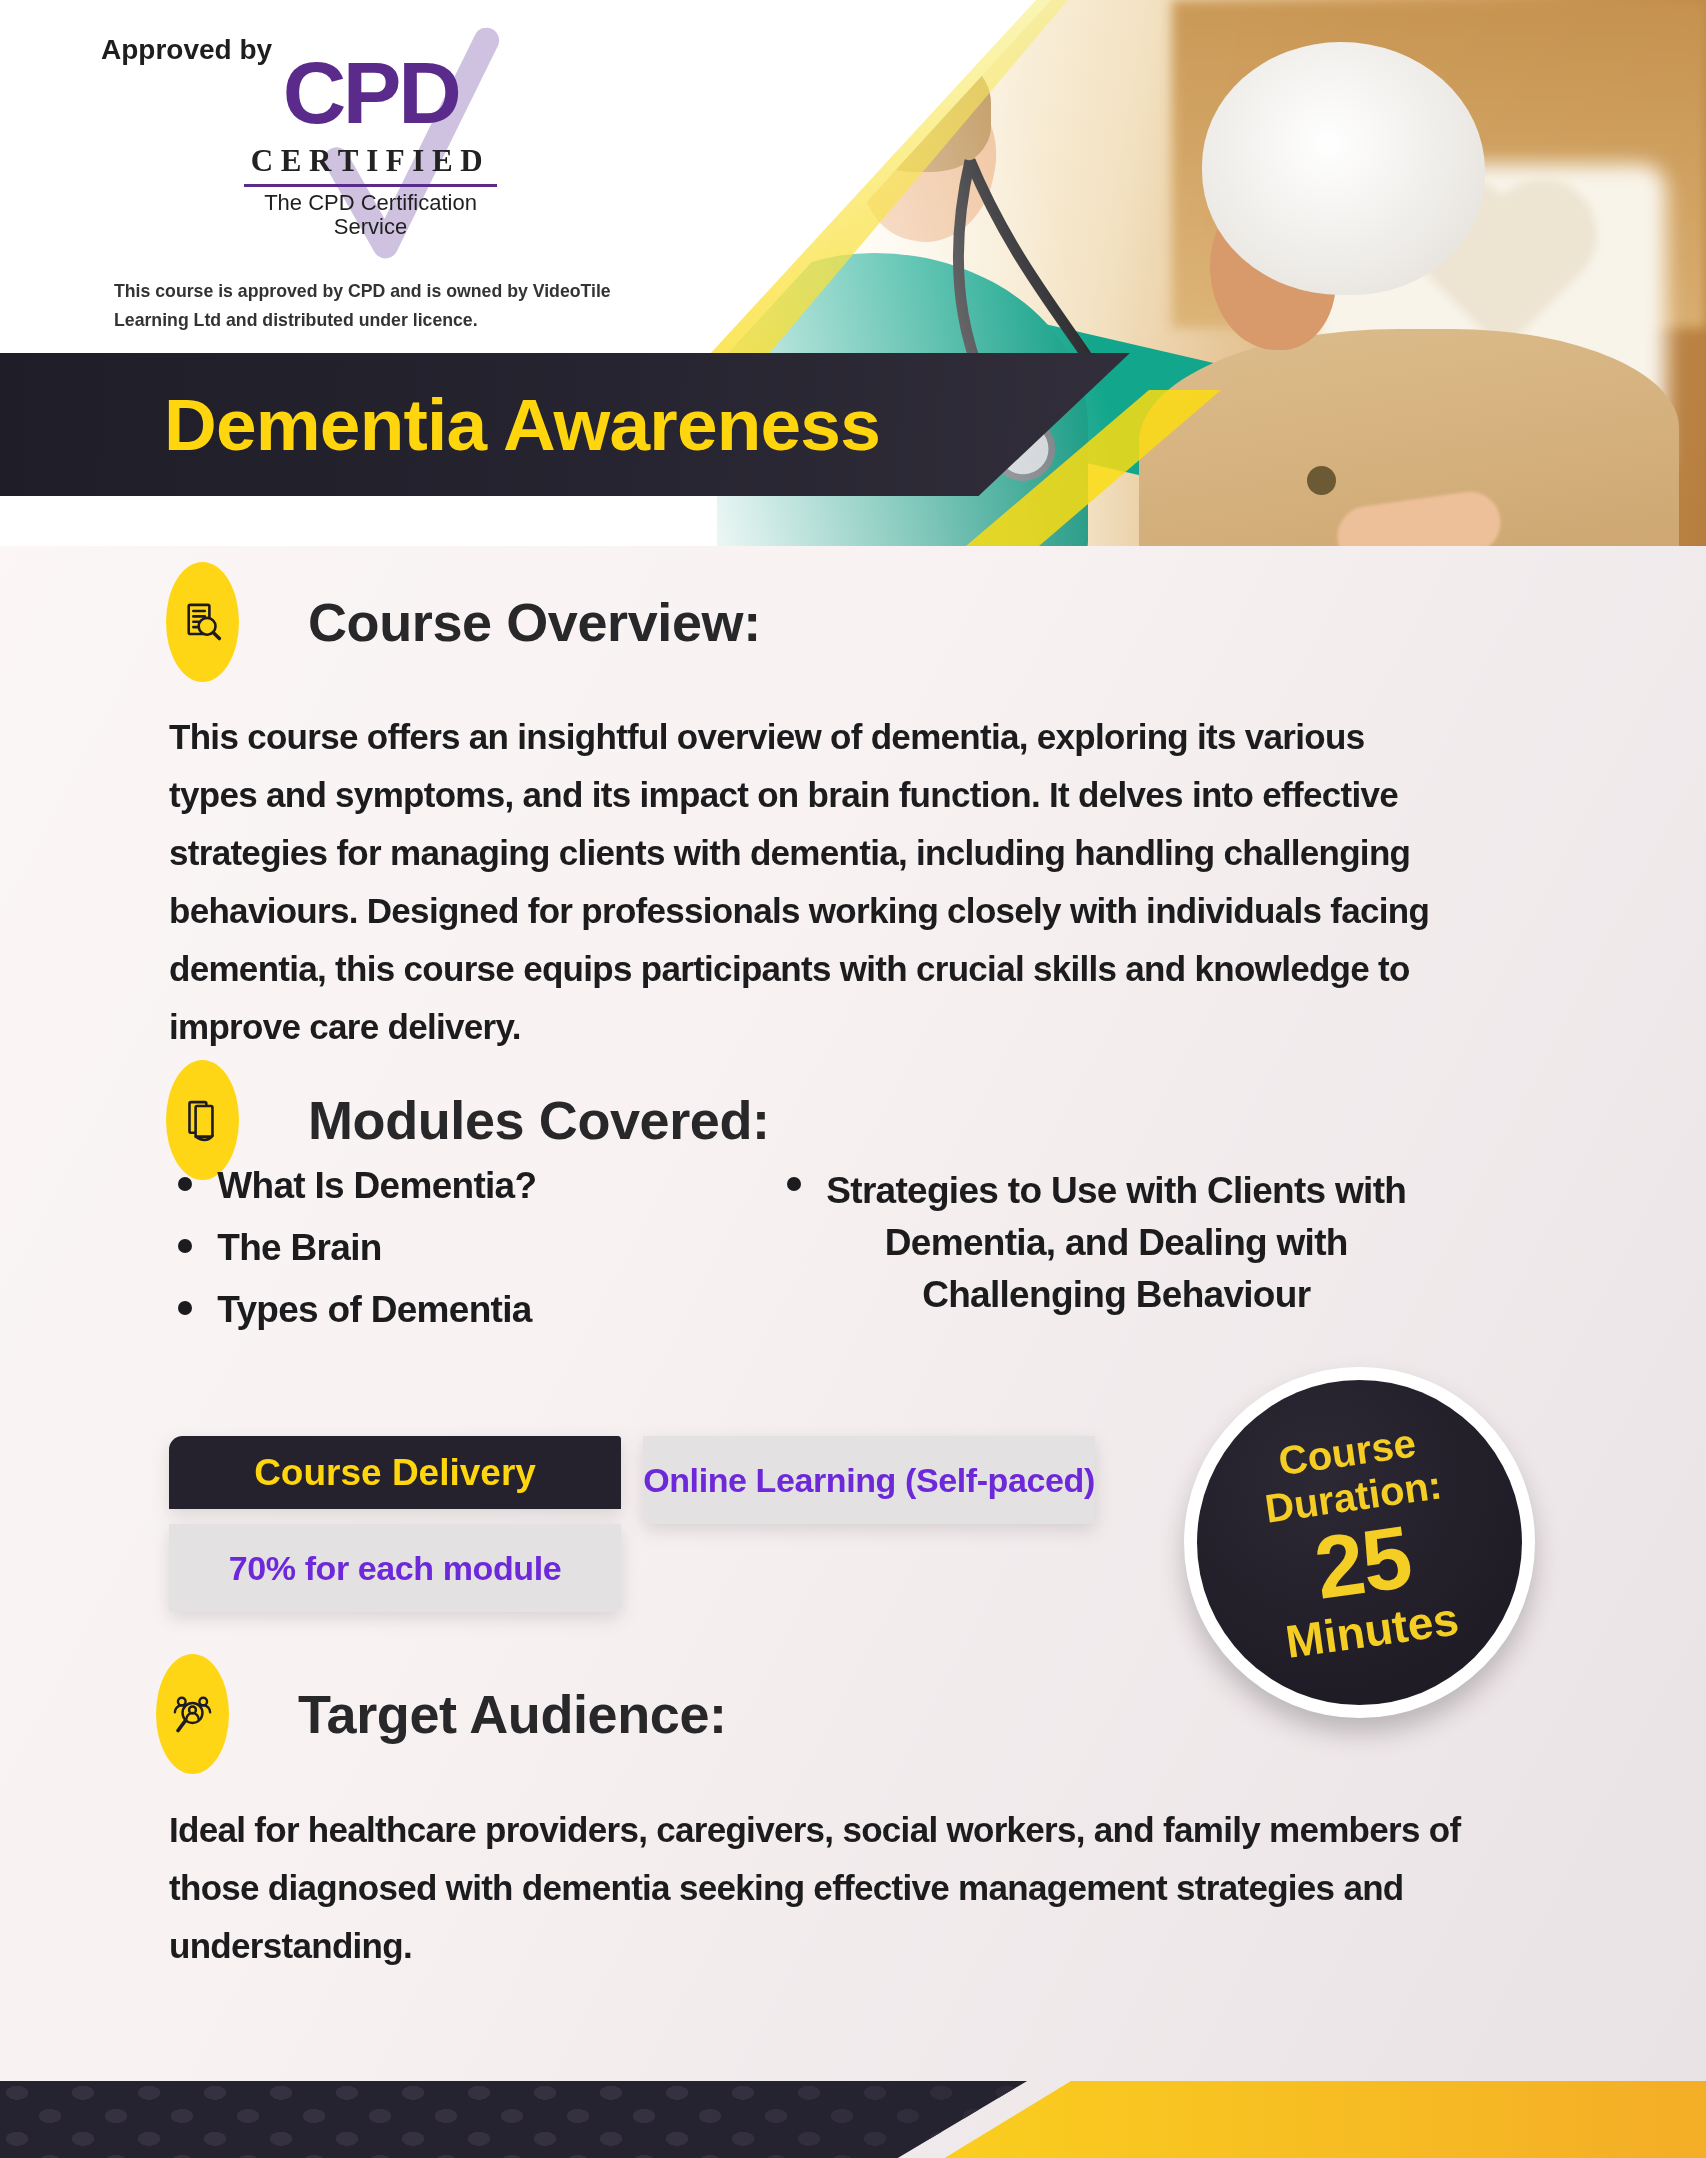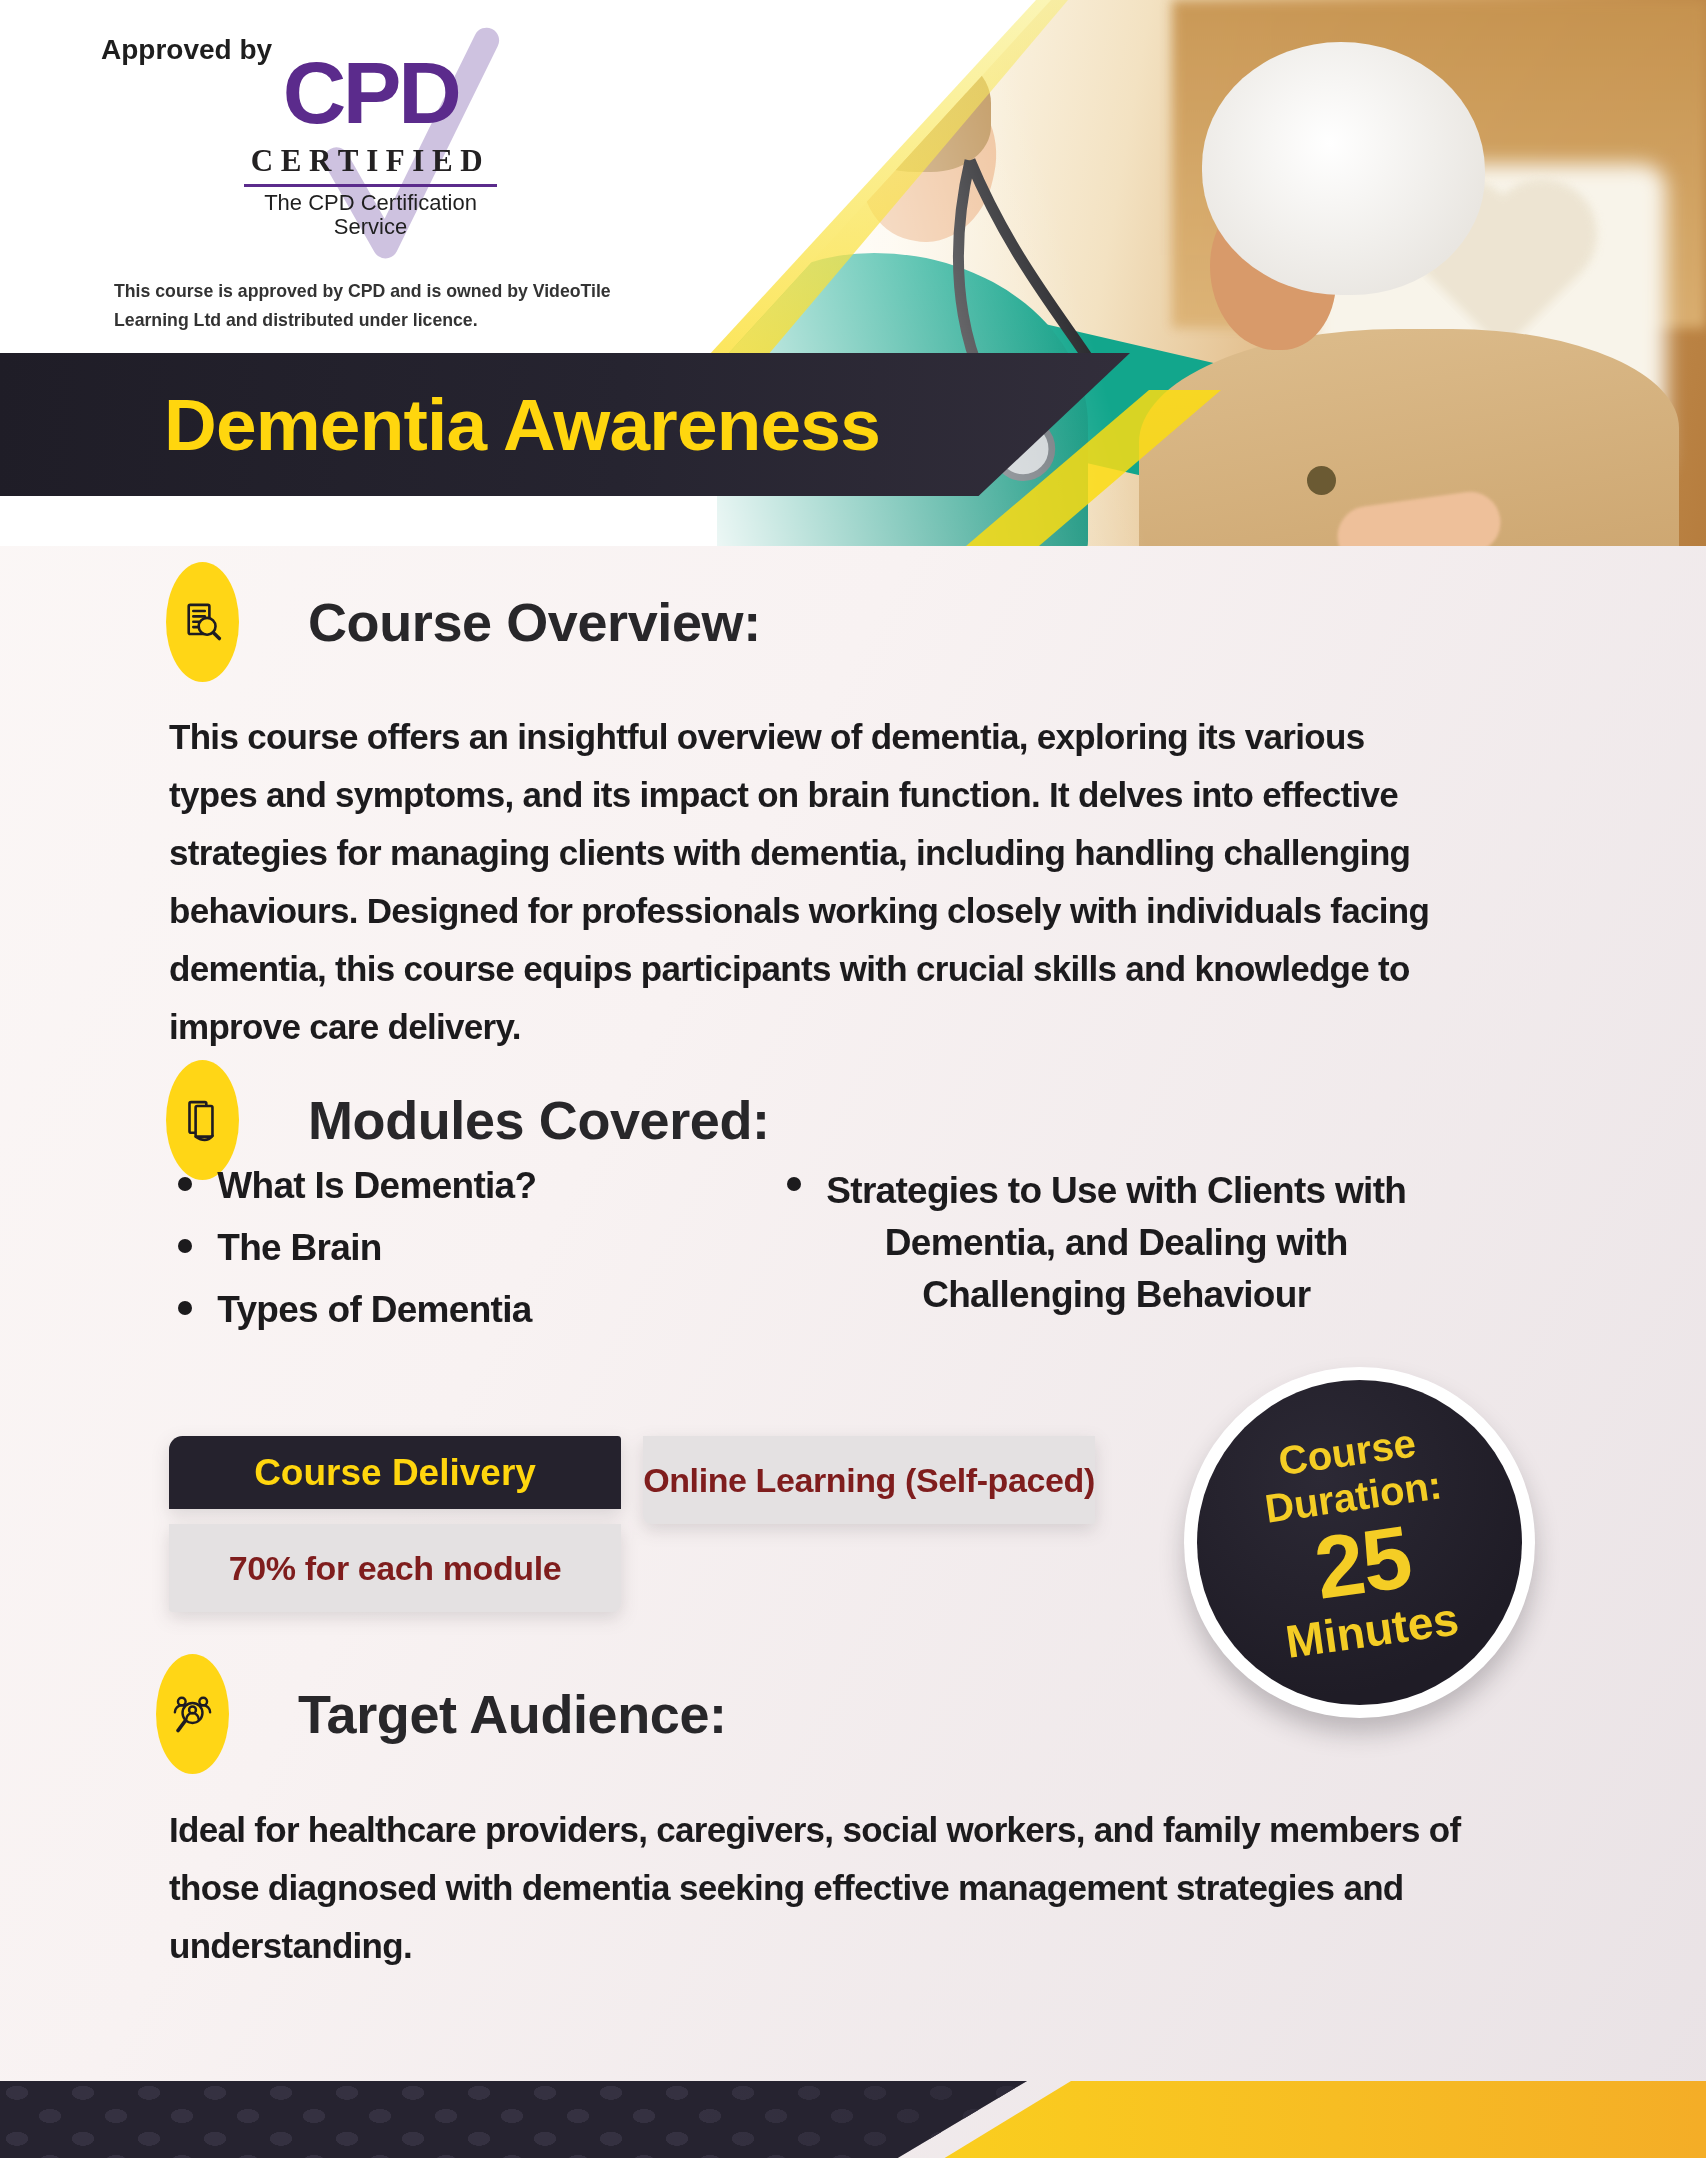--- a/index.html
+++ b/index.html
@@ -63,21 +63,21 @@
   
   .bullet-col{position:absolute;display:flex;flex-direction:column;gap:20px;text-align:center;}
   .bullet-item{display:flex;align-items:flex-start;font-size:37px;line-height:42px;font-weight:600;color:#1c1b1d;letter-spacing:-0.7px;}
   .bullet-item .dot{width:14.3px;height:14.3px;border-radius:50%;background:#1c1b1d;margin:11.8px 25px 0 0;flex:0 0 auto;}
   .bullet-wrap{white-space:pre-line;line-height:52px;}
 
   
   .course-table{position:absolute;left:169px;top:1436px;width:926px;display:grid;grid-template-columns:1fr 1fr;column-gap:22px;filter:drop-shadow(0 6.7px 8.4px rgba(40,35,45,.14));}
   .th{height:73px;background:#25222d;color:#ffd60e;font-size:37px;font-weight:700;display:flex;align-items:center;justify-content:center;}
   .th.left{border-radius:13.5px 3.4px 0 0;} .th.right{border-radius:3.4px 13.5px 0 0;}
-  .td{height:88px;background:#e4e1e2;color:#7f1d1d;font-size:34px;font-weight:600;display:flex;align-items:center;justify-content:center;letter-spacing:-0.4px;}
+  .td{height:88px;background:#e4e1e2;color:#6d28d9;font-size:34px;font-weight:600;display:flex;align-items:center;justify-content:center;letter-spacing:-0.4px;}
   .td.left{border-radius:0 0 3.4px 8.4px;} .td.right{border-radius:0 0 8.4px 3.4px;}
 
   
   .badge{position:absolute;left:1184px;top:1367px;width:351px;height:351px;border-radius:50%;background:#ffffff;
     box-shadow:0 15px 25px rgba(40,35,45,.25);}
   .badge-disc{position:absolute;inset:12.6px;border-radius:50%;background:radial-gradient(circle at 38% 30%,#2c2935,#1f1c26 72%);display:flex;align-items:center;justify-content:center;}
   .badge-text{transform:rotate(-8deg);text-align:center;color:#f4cd25;font-weight:700;}
   .badge-l1{font-size:40px;line-height:44px;}
   .badge-l2{font-size:40px;line-height:47px;}
   .badge-num{font-size:88px;line-height:86px;letter-spacing:-1.7px;}

